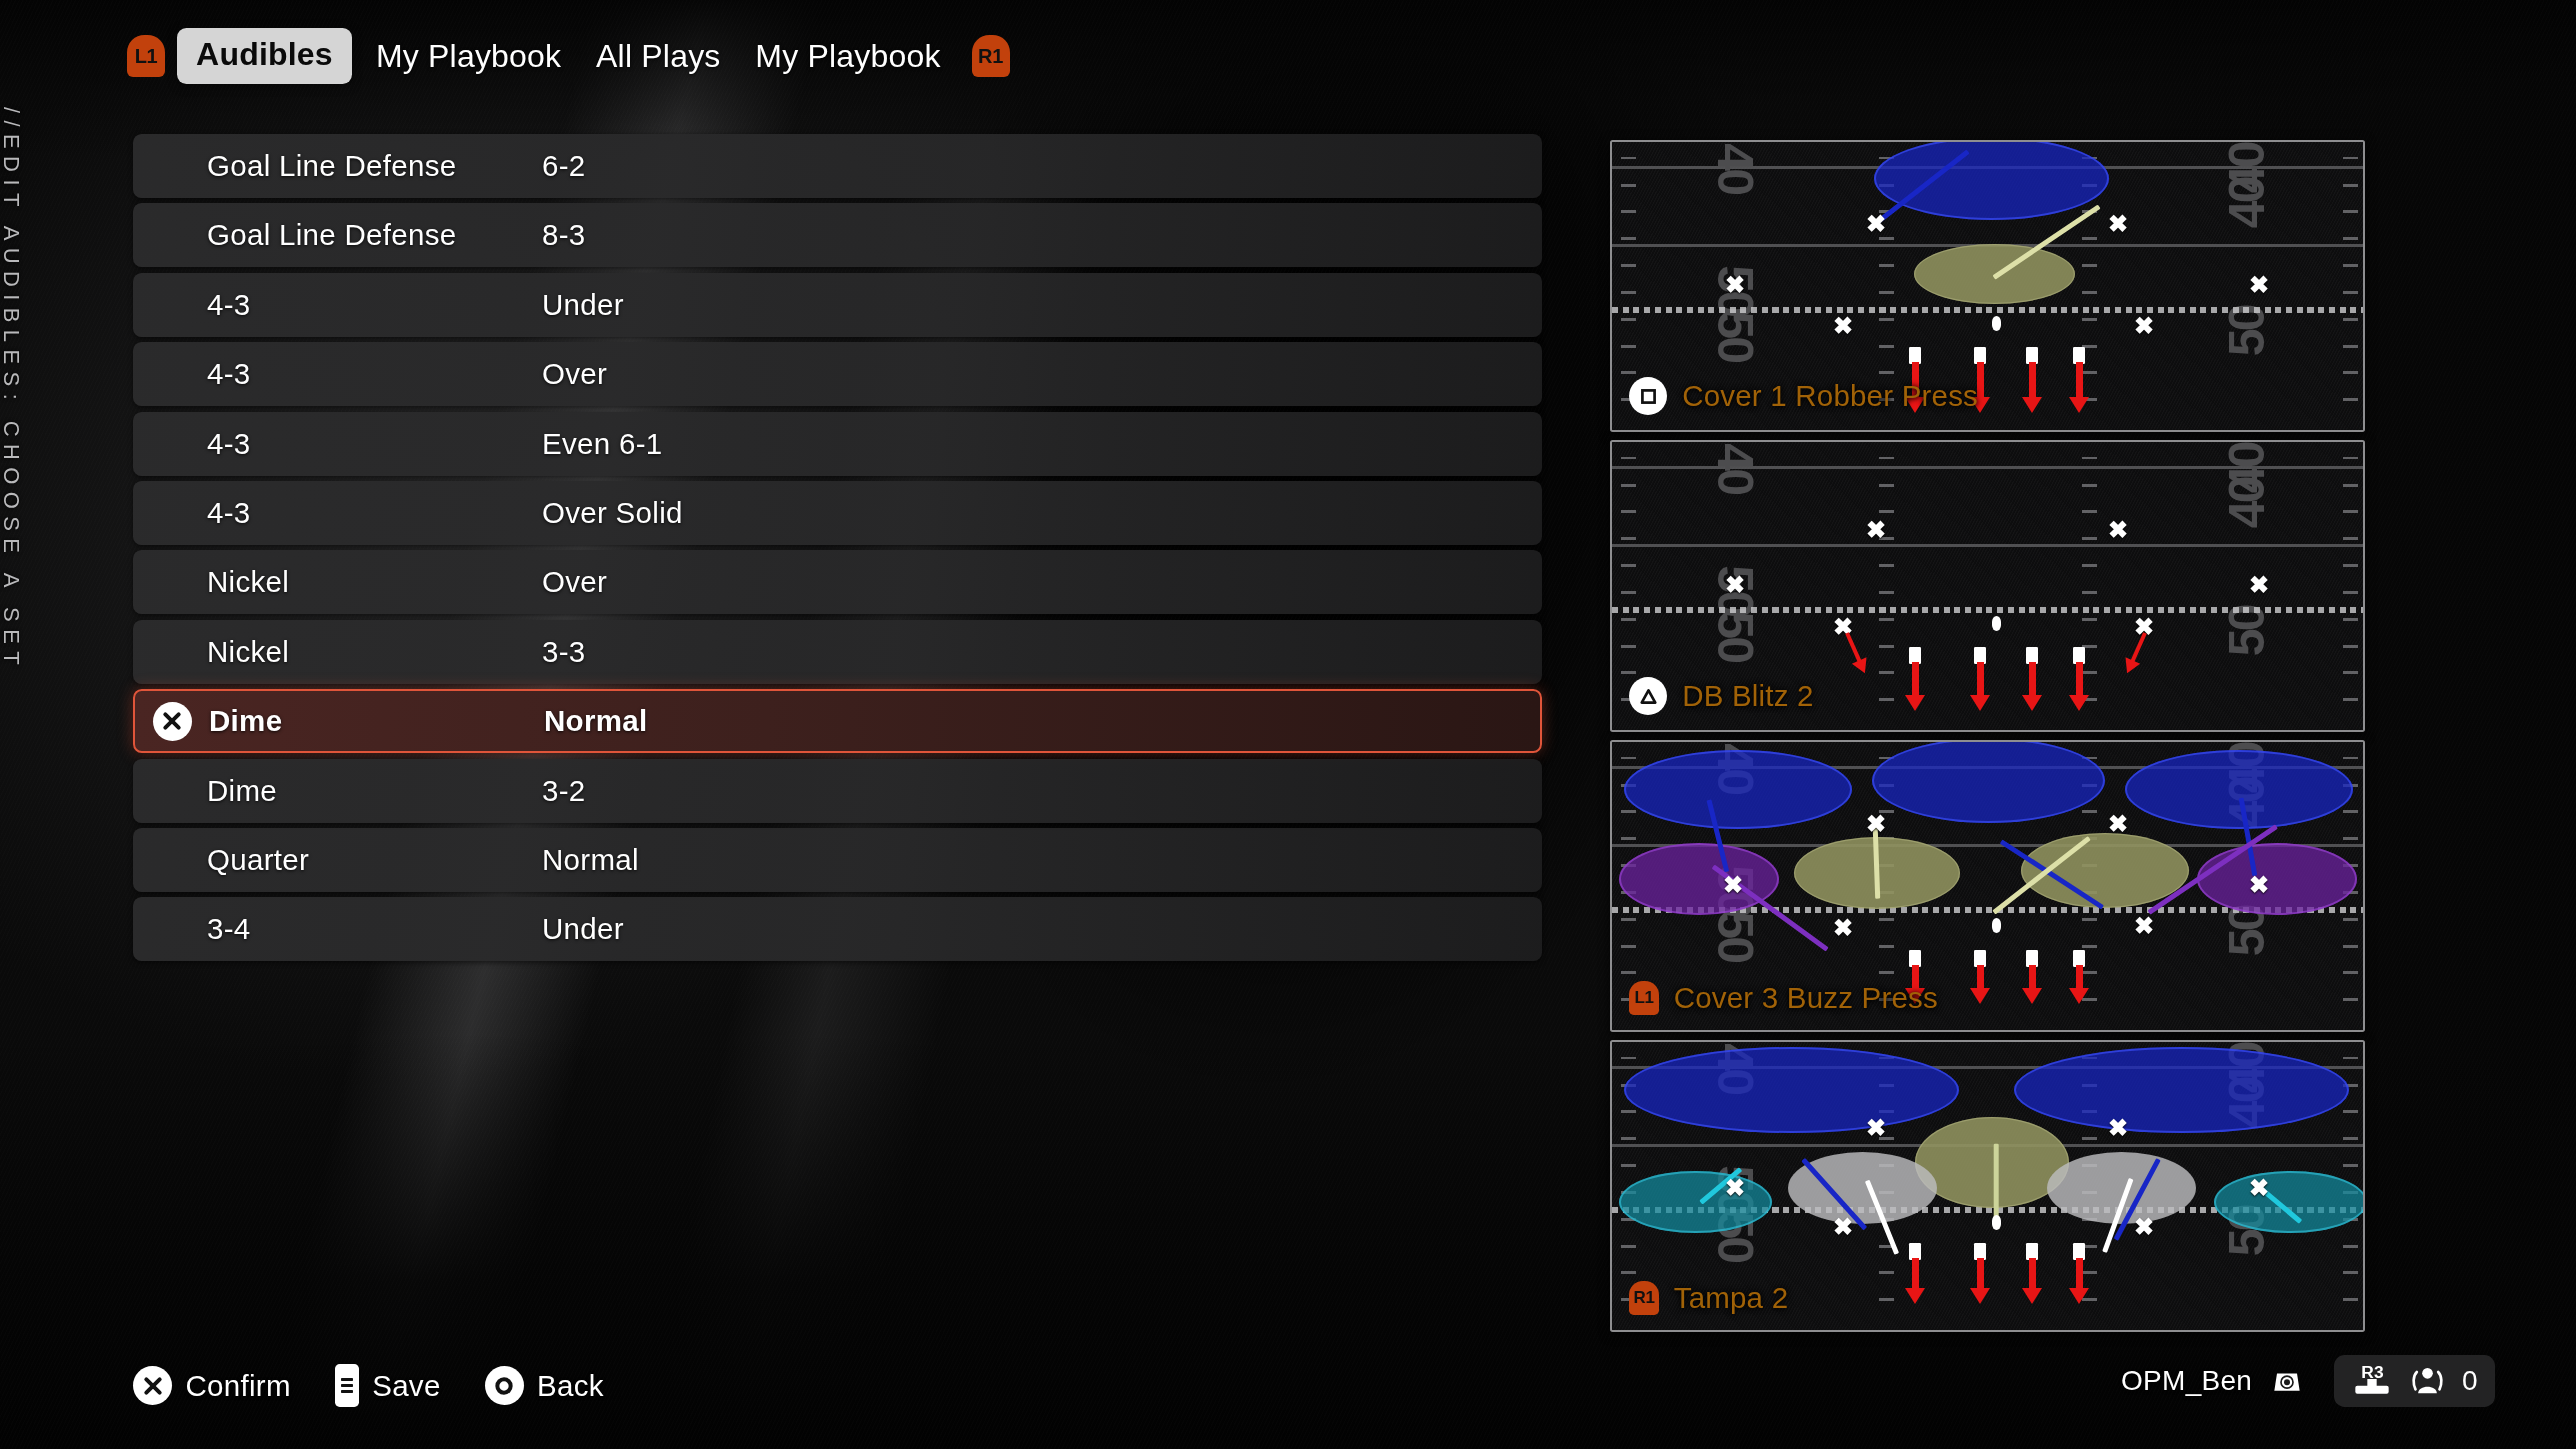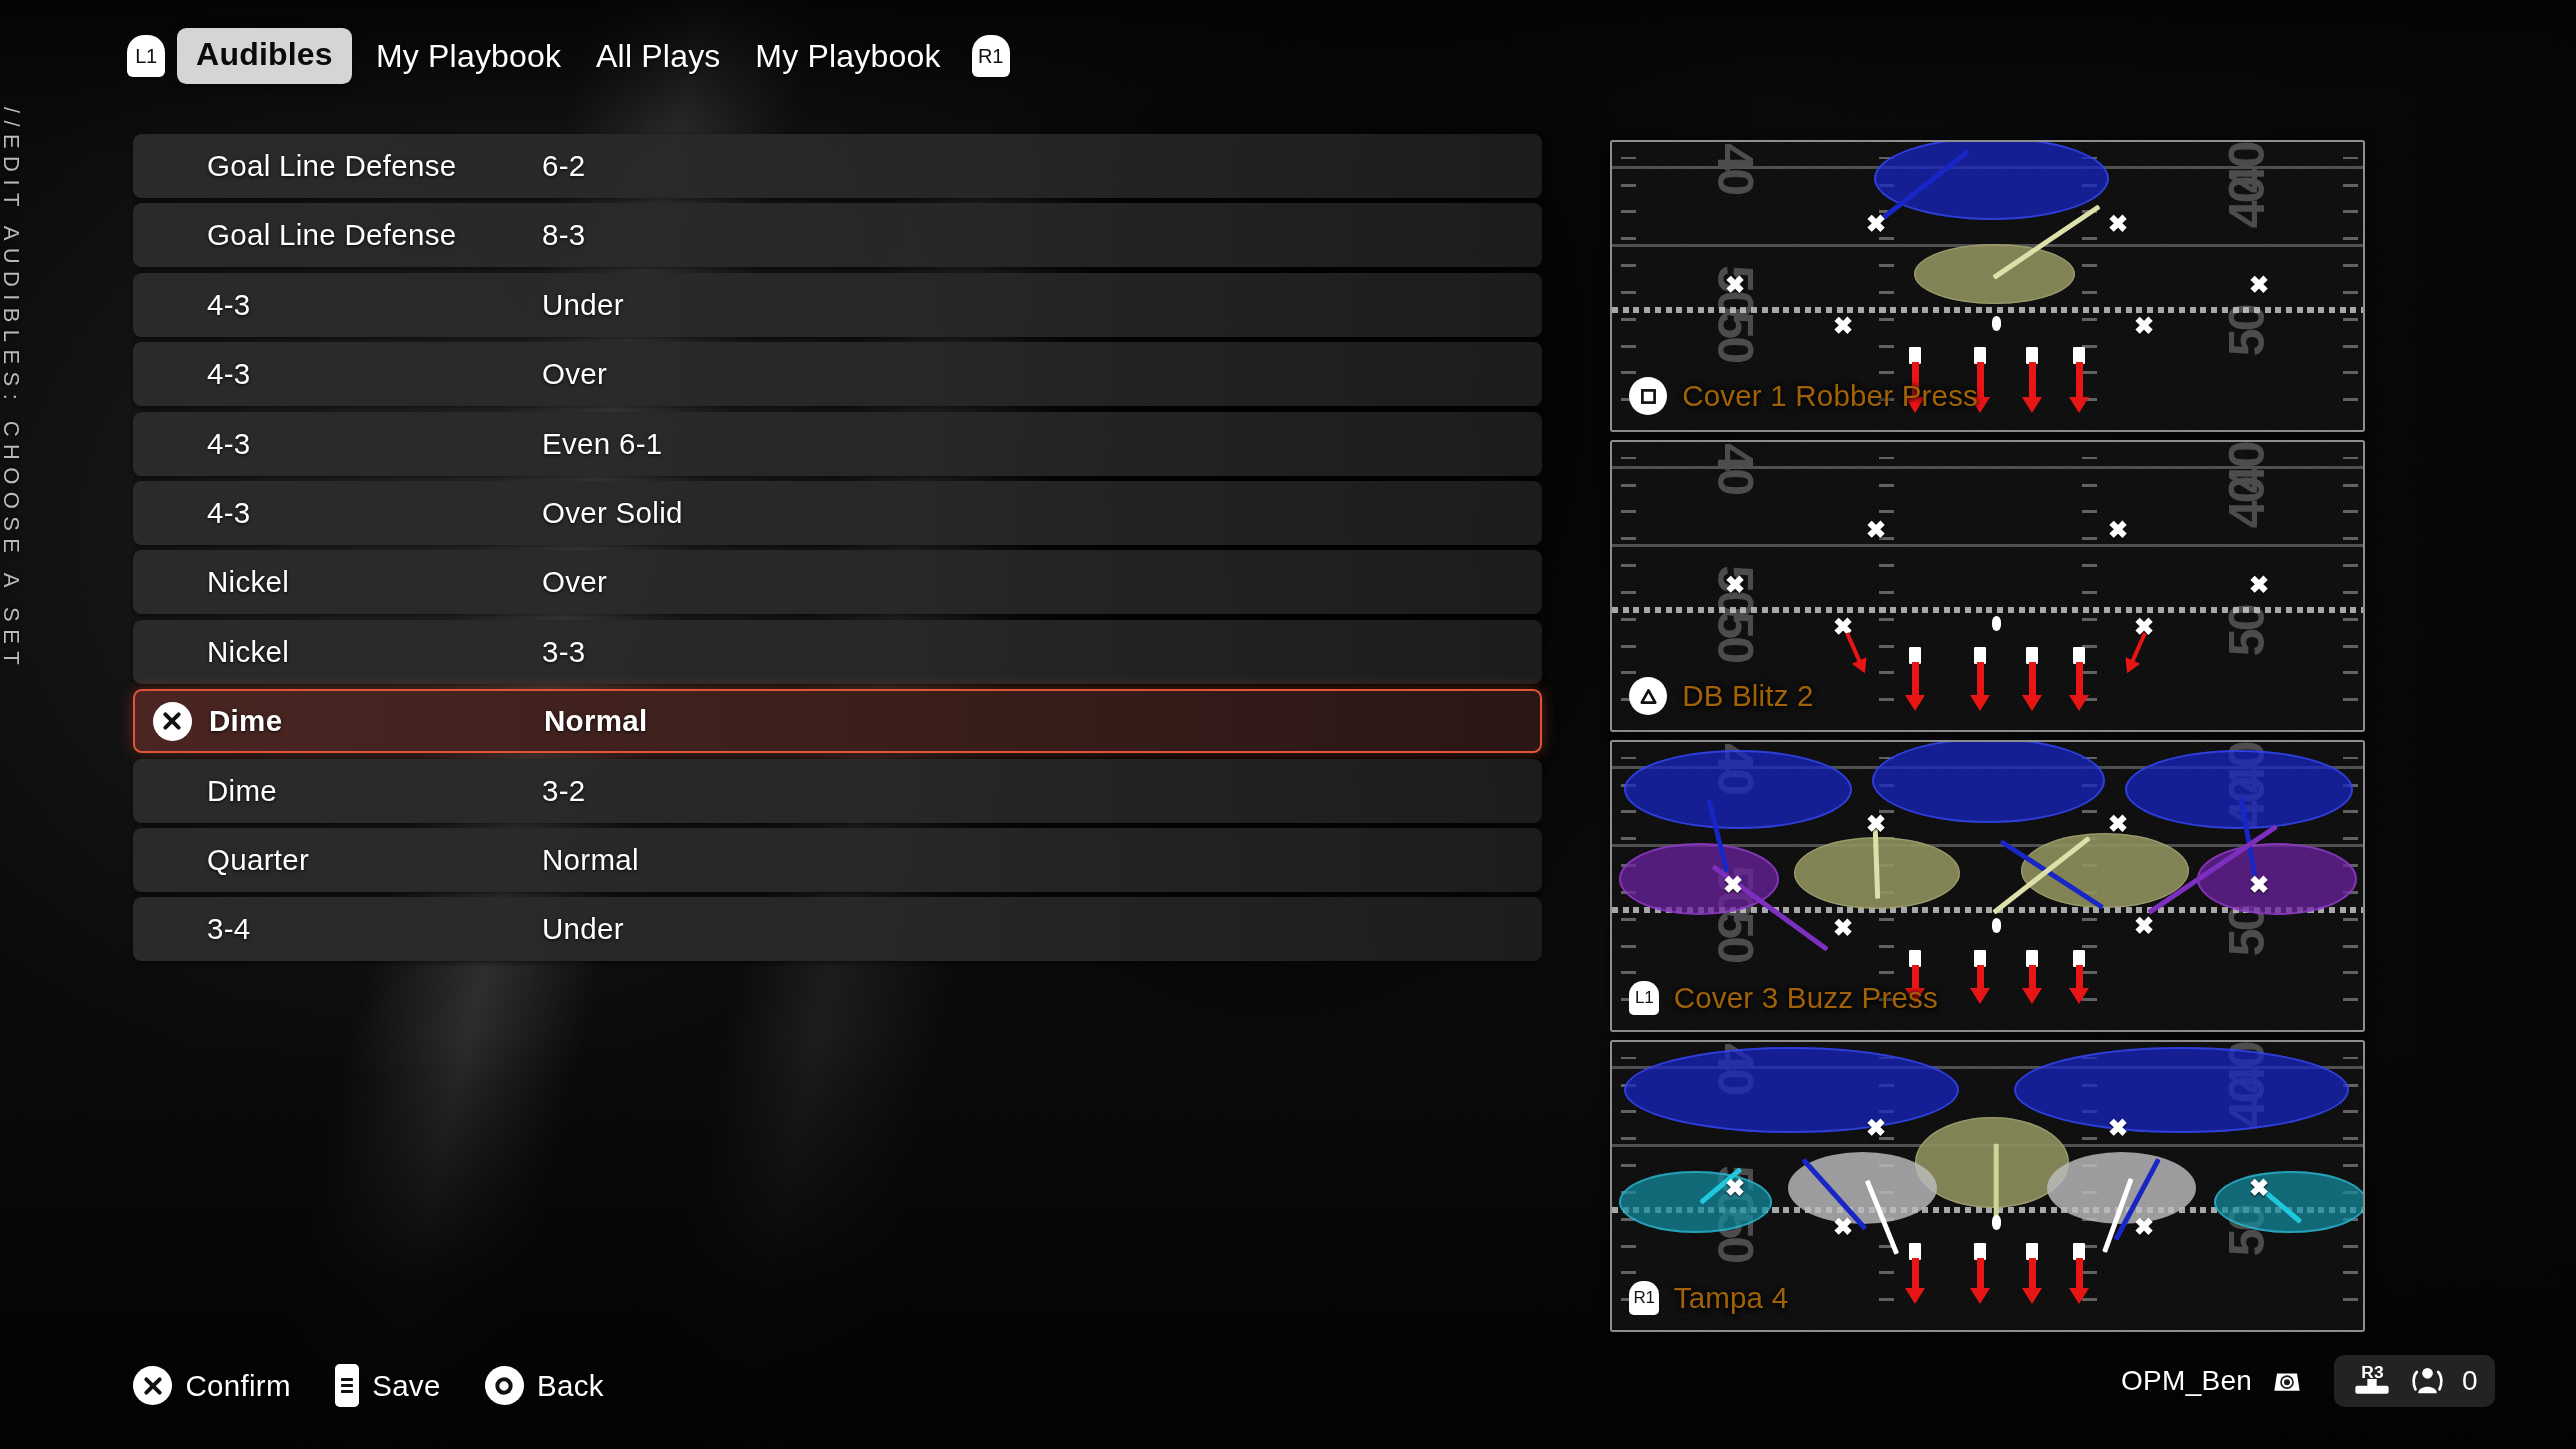--- a/index.html
+++ b/index.html
@@ -44,24 +44,24 @@
   }
   #bg .tex{
     position:absolute;inset:0;opacity:.5;
     background-image:repeating-linear-gradient(115deg, rgba(255,255,255,.022) 0px, rgba(255,255,255,.022) 0.7px, rgba(0,0,0,0) 1.3px, rgba(0,0,0,0) 3.4px);
   }
 
   
   #topnav{position:absolute;left:0;top:19px;height:74px;display:flex;align-items:center;gap:0;padding-left:127px;z-index:40;}
   .shoulder{
     display:inline-flex;align-items:center;justify-content:center;
-    background:#ffffff;color:#111;
+    background:#c2410c;color:#111;
     width:38px;height:42px;
     border-radius:17.4px 17.4px 6px 6px;
-    font-size:20px;font-weight:normal;letter-spacing:-0.3px;
+    font-size:20px;font-weight:bold;letter-spacing:-0.3px;
     flex:none;
   }
   .navtab{
     font-size:32px;color:#ffffff;font-weight:500;
     padding:0 17.4px;white-space:nowrap;letter-spacing:0.2px;
     text-shadow:0 1.3px 3.4px rgba(0,0,0,.85);
   }
   .navtab.sel{
     background:#d5d5d5;color:#0a0a0a;font-weight:bold;
     border-radius:9.4px;padding:8px 19px 10.7px 19px;margin:0 6.7px;
@@ -675,21 +675,21 @@
       <div class="rarr" style="left:300px;top:216px;height:31px"></div>
       <div class="rt" style="left:362px;top:201px"></div>
       <div class="rarr" style="left:365px;top:216px;height:31px"></div>
       <div class="rt" style="left:414px;top:201px"></div>
       <div class="rarr" style="left:417px;top:216px;height:31px"></div>
       <div class="rt" style="left:461px;top:201px"></div>
       <div class="rarr" style="left:464px;top:216px;height:31px"></div>
     </div>
     <div class="plabel">
       <span class="shoulder sm">R1</span>
-      <span class="txt">Tampa 4</span>
+      <span class="txt">Tampa 2</span>
     </div>
   </div>
 
 </div>
 
 <div id="actions">
   <div class="act">
     <span class="ps-x">
       <svg width="24" height="24" viewBox="0 0 36 36" aria-hidden="true">
         <path d="M8 8 L28 28 M28 8 L8 28" stroke="#111" stroke-width="6" stroke-linecap="round"></path>

